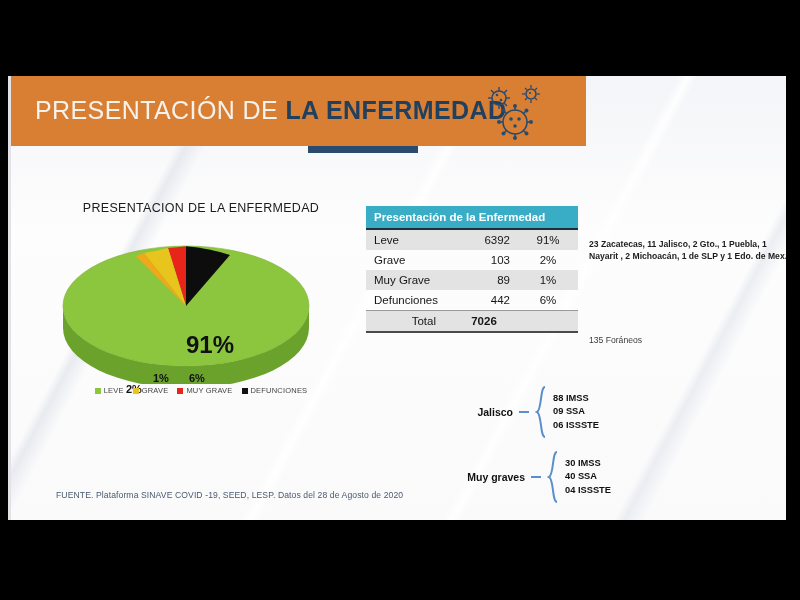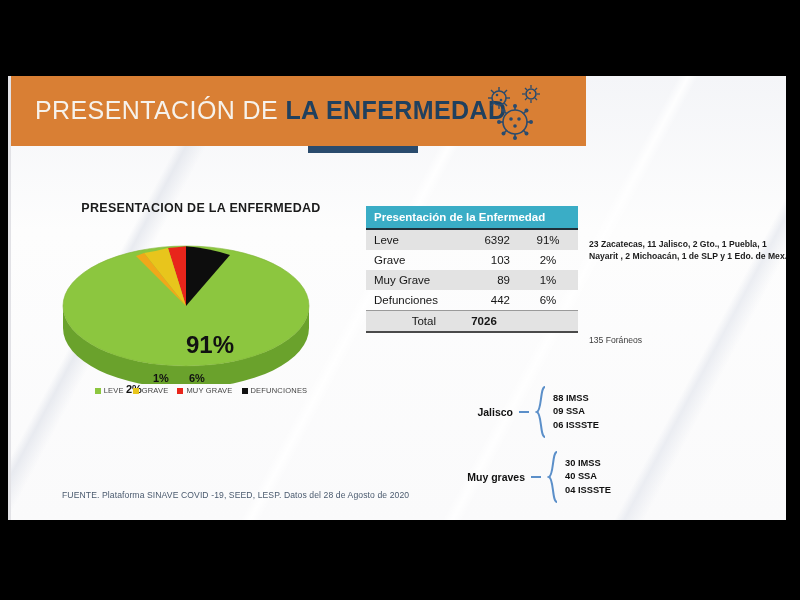--- a/index.html
+++ b/index.html
@@ -40,21 +40,21 @@
   .banner-title b{color:#20405e;font-weight:bold;}
   .germs{position:absolute;left:468px;top:6px;width:80px;height:60px;}
   .underline{
     position:absolute;left:297px;top:70px;width:110px;height:7px;
     background:#2a4b6d;
   }
 
   
   .chart-title{
     position:absolute;left:60px;top:125px;width:260px;
-    font-size:12.5px;font-weight:bold;color:#1b1b1b;letter-spacing:.3px;
+    font-size:12.5px;font-weight:normal;color:#1b1b1b;letter-spacing:.3px;
     text-align:center;
   }
   .pie-wrap{position:absolute;left:30px;top:148px;width:290px;height:160px;}
   .pie-label{position:absolute;font-size:11px;font-weight:bold;color:#111;}
   .lbl-2{left:85px;top:159px;}
   .lbl-1{left:112px;top:148px;}
   .lbl-6{left:148px;top:148px;}
   .pie-center-label{
     position:absolute;left:175px;top:255px;font-size:24px;font-weight:bold;color:#111;
   }
@@ -99,21 +99,21 @@
   .bracket-group{position:absolute;display:flex;align-items:center;gap:6px;}
   .bg-graves{left:430px;top:310px;}
   .bg-muygraves{left:430px;top:375px;}
   .bracket-label{font-size:10.5px;font-weight:bold;color:#111;width:72px;text-align:right;}
   .bracket-dash{width:10px;height:2px;background:#5b8fc9;}
   .brace{width:12px;height:52px;}
   .bracket-items{font-size:9.3px;font-weight:bold;color:#111;line-height:1.45;}
   .bg-muygraves .bracket-label{width:84px;}
 
   .footer{
-    position:absolute;left:51px;top:414px;font-size:8.6px;color:#4a5a6e;
+    position:absolute;left:45px;top:414px;font-size:8.6px;color:#4a5a6e;
     letter-spacing:.1px;
   }
 </style>
 </head>
 <body>
 
 <div class="screen">
   <div class="slide">
 
     <div class="banner">

